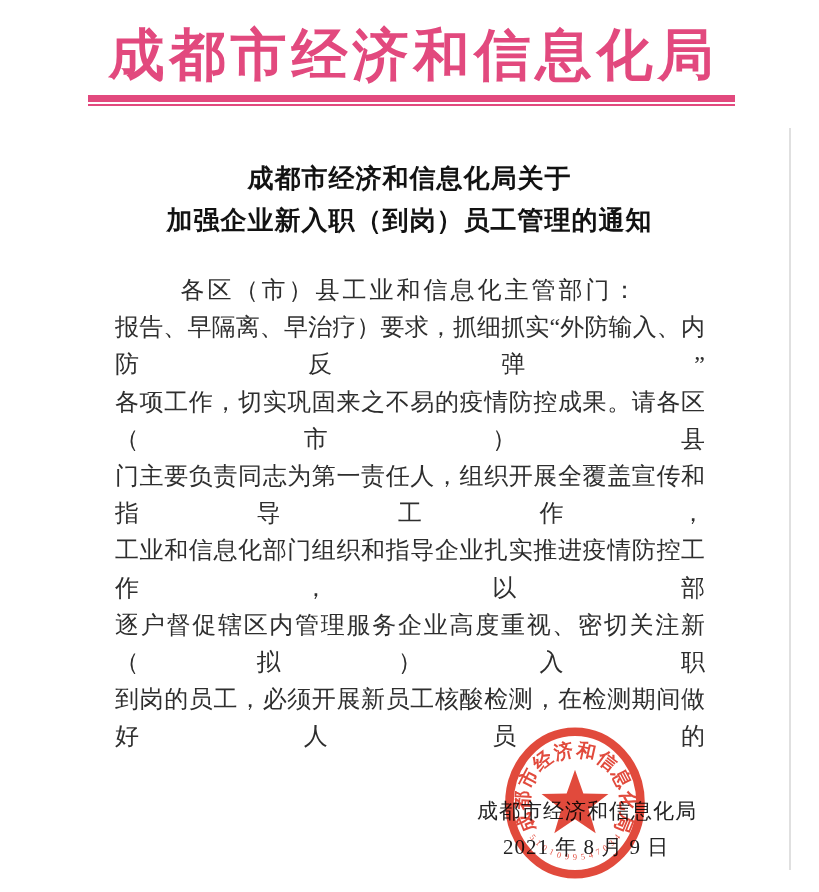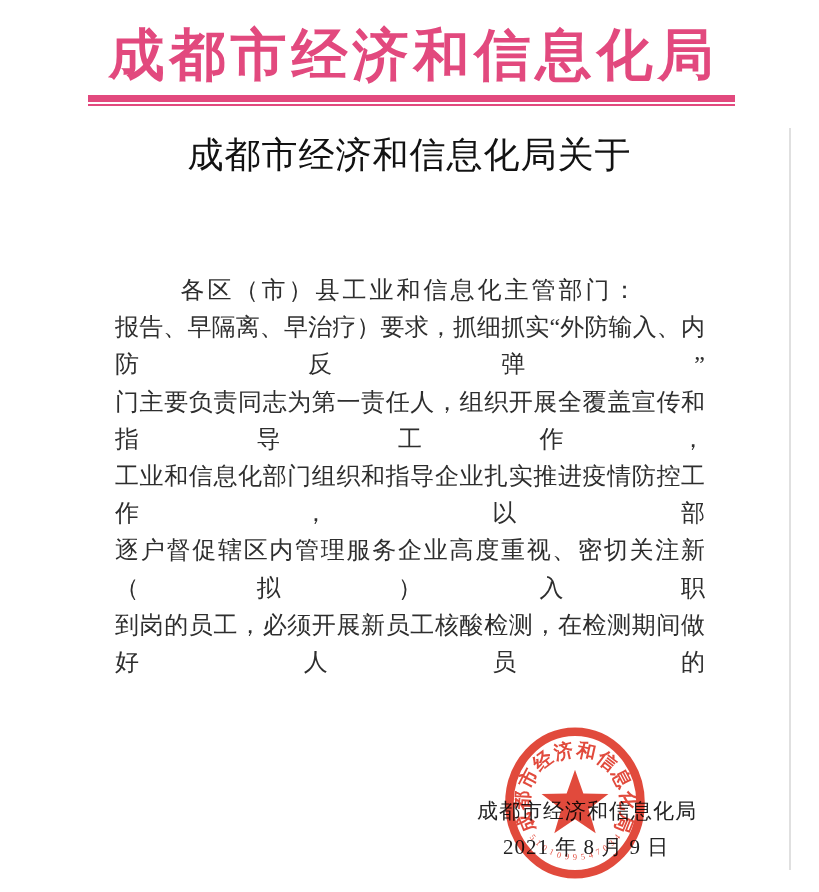--- a/index.html
+++ b/index.html
@@ -17,23 +17,23 @@
     font-size:56px;font-weight:bold;
     letter-spacing:5px;
     color:var(--letterhead-pink,#e2497e);
     white-space:nowrap;
   }
   .rule{position:absolute;left:88px;width:647px;}
   .rule-thick{top:95px;height:7px;background:var(--letterhead-pink,#e2497e);}
   .rule-thin{top:104px;height:2px;background:var(--letterhead-pink,#e2497e);}
   
   .doc-title{
-    position:absolute;top:134px;left:0;right:0;
+    position:absolute;top:158px;left:0;right:0;
     text-align:center;color:#121212;
-    font-weight:normal;font-size:36px;line-height:42px;
+    font-weight:bold;font-size:26px;line-height:42px;
     letter-spacing:1px;
   }
   
   .body-text{
     position:absolute;top:272px;left:115px;width:590px;
     color:var(--ink,#2e2e2e);
     font-size:24px;line-height:37.2px;
     letter-spacing:3px;
   }
   .line{white-space:nowrap;text-align:center;}
@@ -77,25 +77,27 @@
 
 <div class="page">
 
   <div class="letterhead">成都市经济和信息化局</div>
 
   <div class="rule rule-thick"></div>
   <div class="rule rule-thin"></div>
 
   <div class="doc-title">
     <div>成都市经济和信息化局关于</div>
+    <div>加强企业新入职（到岗）员工管理的通知</div>
   </div>
 
   <div class="body-text">
     <div class="line">各区（市）县工业和信息化主管部门：</div>
     <div class="line j">报告、早隔离、早治疗）要求，抓细抓实“外防输入、内防反弹”</div>
+    <div class="line j">各项工作，切实巩固来之不易的疫情防控成果。请各区（市）县</div>
     <div class="line j">门主要负责同志为第一责任人，组织开展全覆盖宣传和指导工作，</div>
     <div class="line j">工业和信息化部门组织和指导企业扎实推进疫情防控工作，以部</div>
     <div class="line j">逐户督促辖区内管理服务企业高度重视、密切关注新（拟）入职</div>
     <div class="line j">到岗的员工，必须开展新员工核酸检测，在检测期间做好人员的</div>
 
   </div>
 
   <div class="sig">成都市经济和信息化局</div>
   <div class="sig-date">2021 年 8 月 9 日</div>
 

